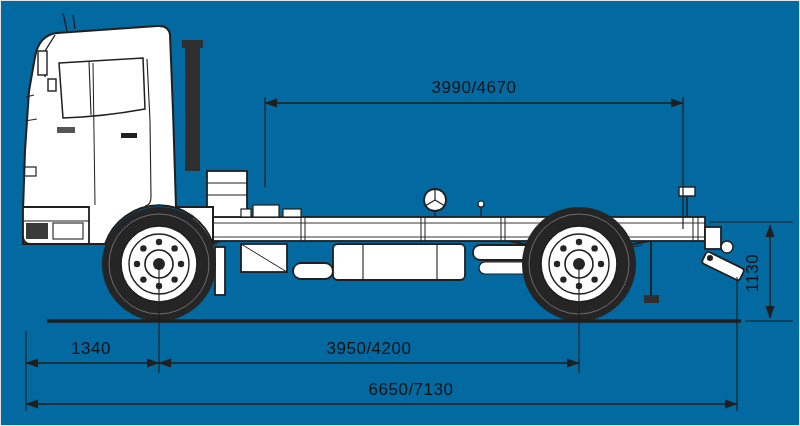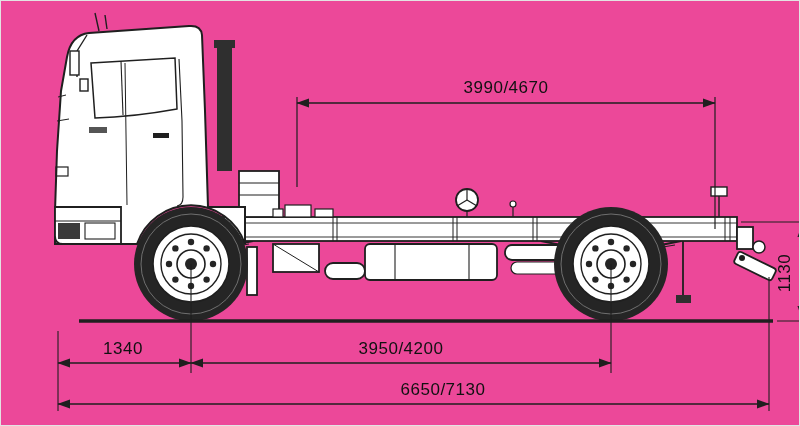--- a/index.html
+++ b/index.html
@@ -1,20 +1,19 @@
 <!DOCTYPE html>
 <html><head>
 <meta charset="utf-8">
 <style>
   html,body{margin:0;padding:0;background:#fff;}
   .canvas{
-    width:800px;height:426px;position:relative;background:#ec4899;
+    width:800px;height:426px;position:relative;background:#0369a1;
     border:1px solid #e3e3e3;box-sizing:border-box;overflow:hidden;
     font-family:"Liberation Sans",sans-serif;
-    padding-left:32px;
   }
   svg{display:block;}
   svg text{
     font-family:"Liberation Sans",sans-serif;
     font-size:17px;
     fill:#111;
     letter-spacing:.5px;
   }
 </style>
 </head>

